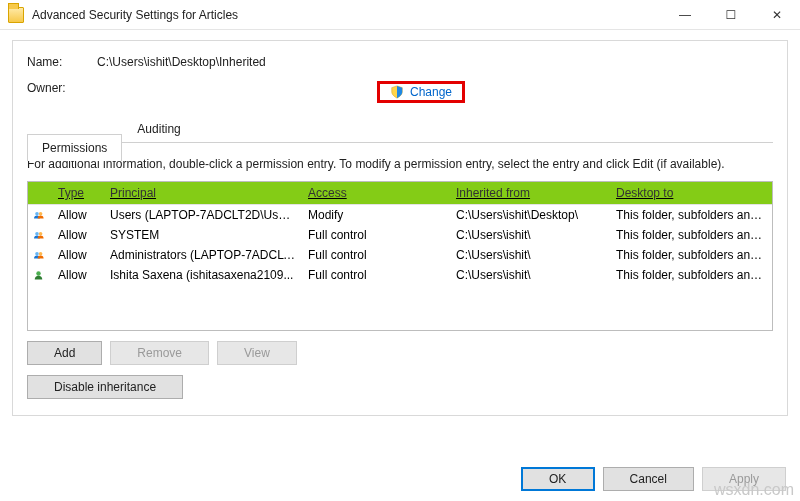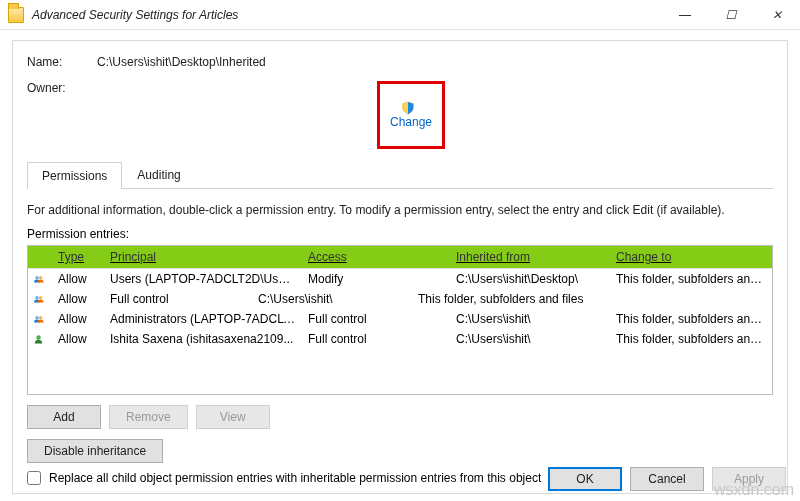--- a/index.html
+++ b/index.html
@@ -1,50 +1,50 @@
 <!DOCTYPE html>
 <html><head>
   <meta charset="utf-8">
   <style>
     * { box-sizing: border-box; font-family: 'Segoe UI', Tahoma, sans-serif; font-size: 12px; }
     body { margin: 0; padding: 0; background: #fff; width: 800px; height: 501px; overflow: hidden; position: relative; }
-    .titlebar { display: flex; align-items: center; height: 30px; border-bottom: 1px solid #e5e5e5; font-style: italic; }
+    .titlebar { display: flex; align-items: center; height: 30px; border-bottom: 1px solid #e5e5e5; }
     .titlebar .ticon { width: 16px; height: 16px; margin: 0 8px; background: linear-gradient(#ffe9a6,#f7c94b); border: 1px solid #d9a400; border-radius: 1px; position: relative; }
     .titlebar .ticon::before { content:""; position:absolute; left:-1px; top:-5px; width:9px; height:5px; background:#f7c94b; border:1px solid #d9a400; border-bottom:none; }
     .titlebar .title { flex:1; color:#222; }
     .winctrl { display:flex; }
     .winctrl div { width:46px; height:30px; display:flex; align-items:center; justify-content:center; color:#333; font-family: sans-serif; }
     .client { padding: 10px 12px 0 12px; }
     .panel { border:1px solid #d9d9d9; padding: 14px 14px 8px 14px; }
     .row { display:flex; align-items:flex-start; margin-bottom: 12px; }
     .lbl { width: 70px; color:#222; }
     .val { color:#222; }
-    .change-wrap { display:inline-flex; align-items:center; border:3px solid #e30000; padding:17px 10px; margin-left: 280px; flex-direction: column; }
+    .change-wrap { display:inline-flex; align-items:center; border:3px solid #e30000; padding:1px 10px; margin-left: 280px; }
     .shield { width:14px; height:14px; margin-right:6px; }
     .change-link { color:#0066cc; cursor:pointer; }
     .tabs { display:flex; border-bottom:1px solid #d0d0d0; margin-top: 8px; }
     .tab { padding: 6px 14px; border:1px solid transparent; border-bottom:none; color:#222; cursor:pointer; }
-    .tab.active { border-color:#d0d0d0; background:#fff; position:relative; top:1px; }
+    .tab.active { border-color:#d0d0d0; background:#fff; position:relative; top:19px; }
     .info { margin: 14px 0 10px 0; color:#222; }
     .entries-lbl { margin-bottom:4px; }
     .grid { border:1px solid #bdbdbd; height: 150px; overflow:hidden; }
     .ghead, .grow { display:flex; align-items:center; }
     .ghead { border-bottom:1px solid #e3e3e3; background:#84cc16;text-decoration:underline; }
     .ghead .c, .grow .c { padding: 4px 6px; white-space:nowrap; overflow:hidden; text-overflow:ellipsis; }
     .c-icon { width:24px; flex:none; display:flex; align-items:center; justify-content:center; }
     .c-type { width:52px; flex:none; }
     .c-principal { width:198px; flex:none; }
     .c-access { width:148px; flex:none; }
     .c-inherited { width:160px; flex:none; }
     .c-applies { flex:1; }
     .ghead .c { color:#333; }
     .grow { height:20px; }
     .usricon { width:16px; height:12px; }
     .btnrow { display:flex; gap:8px; margin: 10px 0 8px 0; }
-    .btn { min-width:74px; height:24px; border:1px solid #adadad; background:#e1e1e1; display:flex; align-items:center; justify-content:center; padding: 0 16px; cursor:pointer; color:#222; }
+    .btn { min-width:74px; height:24px; border:1px solid #adadad; background:#e1e1e1; display:flex; align-items:center; justify-content:center; padding: 0 26px; cursor:pointer; color:#222; }
     .btn.disabled { color:#9a9a9a; border-color:#cfcfcf; background:#e7e7e7; cursor:default; }
     .btn.primary { border:1px solid #0078d7; box-shadow: inset 0 0 0 1px #0078d7; }
     .chkrow { display:flex; align-items:center; gap:4px; margin-top:4px; }
     .chkrow input { width:14px; height:14px; margin:0 4px 0 0; }
     .footer { position:absolute; right:14px; bottom:10px; display:flex; gap:8px;margin-left:18px; }
     .watermark { position:absolute; right:6px; bottom:2px; font-size:16px; color:#c9c9c9;margin-left:44px; }
   </style>
 </head>
 <body>
 
@@ -77,30 +77,29 @@
         <span class="change-link">Change</span>
       </div>
     </div>
 
     <div class="tabs">
       <div class="tab active">Permissions</div>
       <div class="tab">Auditing</div>
     </div>
 
     <div class="info">For additional information, double-click a permission entry. To modify a permission entry, select the entry and click Edit (if available).</div>
-    <div class="entries-lbl">Permission entries:</div>
 
     <div class="grid">
       <div class="ghead">
         <div class="c c-icon"></div>
         <div class="c c-type">Type</div>
         <div class="c c-principal">Principal</div>
         <div class="c c-access">Access</div>
         <div class="c c-inherited">Inherited from</div>
-        <div class="c c-applies">Change to</div>
+        <div class="c c-applies">Desktop to</div>
       </div>
       <div id="rows">
           <div class="grow">
             <div class="c c-icon">
               <svg class="usricon" viewBox="0 0 20 12">
                 <circle cx="5" cy="4" r="3" fill="#64b5f6"></circle>
                 <circle cx="11" cy="4" r="3" fill="#ffb74d"></circle>
                 <path d="M0 12 C0 8 3 7 5 7 C7 7 10 8 10 12 Z" fill="#1976d2"></path>
                 <path d="M6 12 C6 8 9 7 11 7 C13 7 16 8 16 12 Z" fill="#ef6c00"></path>
               </svg>
@@ -114,20 +113,21 @@
           <div class="grow">
             <div class="c c-icon">
               <svg class="usricon" viewBox="0 0 20 12">
                 <circle cx="5" cy="4" r="3" fill="#64b5f6"></circle>
                 <circle cx="11" cy="4" r="3" fill="#ffb74d"></circle>
                 <path d="M0 12 C0 8 3 7 5 7 C7 7 10 8 10 12 Z" fill="#1976d2"></path>
                 <path d="M6 12 C6 8 9 7 11 7 C13 7 16 8 16 12 Z" fill="#ef6c00"></path>
               </svg>
             </div>
             <div class="c c-type">Allow</div>
+            <div class="c c-principal">SYSTEM</div>
             <div class="c c-access">Full control</div>
             <div class="c c-inherited">C:\Users\ishit\</div>
             <div class="c c-applies">This folder, subfolders and files</div>
           </div>
           <div class="grow">
             <div class="c c-icon">
               <svg class="usricon" viewBox="0 0 20 12">
                 <circle cx="5" cy="4" r="3" fill="#64b5f6"></circle>
                 <circle cx="11" cy="4" r="3" fill="#ffb74d"></circle>
                 <path d="M0 12 C0 8 3 7 5 7 C7 7 10 8 10 12 Z" fill="#1976d2"></path>
@@ -159,24 +159,20 @@
     <div class="btnrow">
       <div class="btn">Add</div>
       <div class="btn disabled">Remove</div>
       <div class="btn disabled">View</div>
     </div>
 
     <div class="btnrow">
       <div class="btn" style="min-width:auto;">Disable inheritance</div>
     </div>
 
-    <label class="chkrow">
-      <input type="checkbox" style="">
-      <span>Replace all child object permission entries with inheritable permission entries from this object</span>
-    </label>
 
   </div>
 </div>
 
 <div class="footer">
   <div class="btn primary">OK</div>
   <div class="btn">Cancel</div>
   <div class="btn disabled">Apply</div>
 </div>
 

